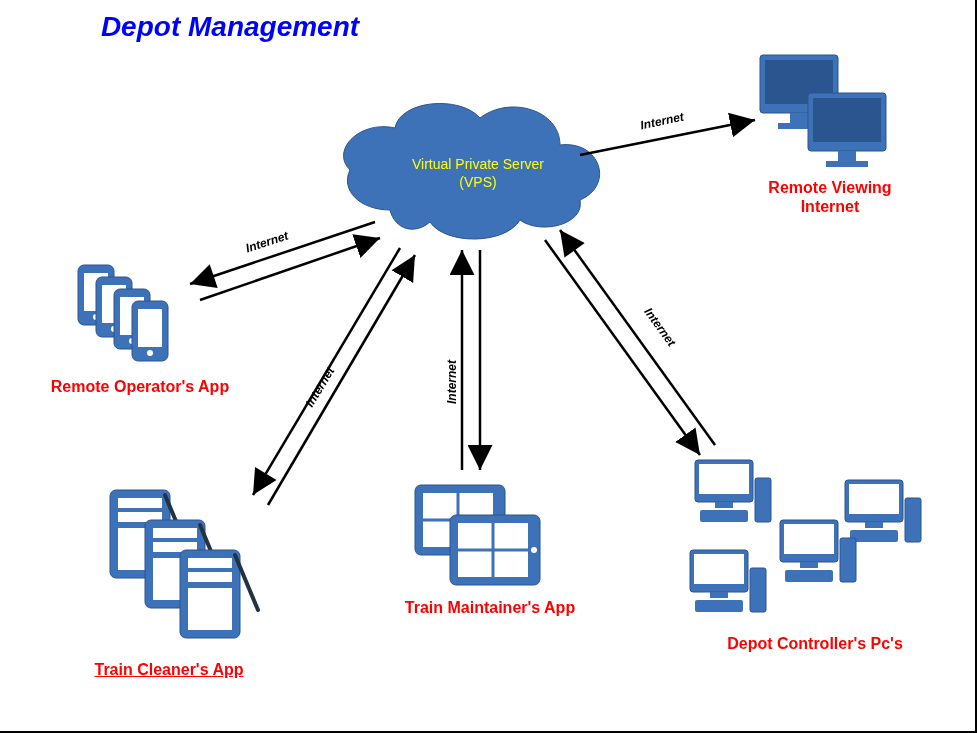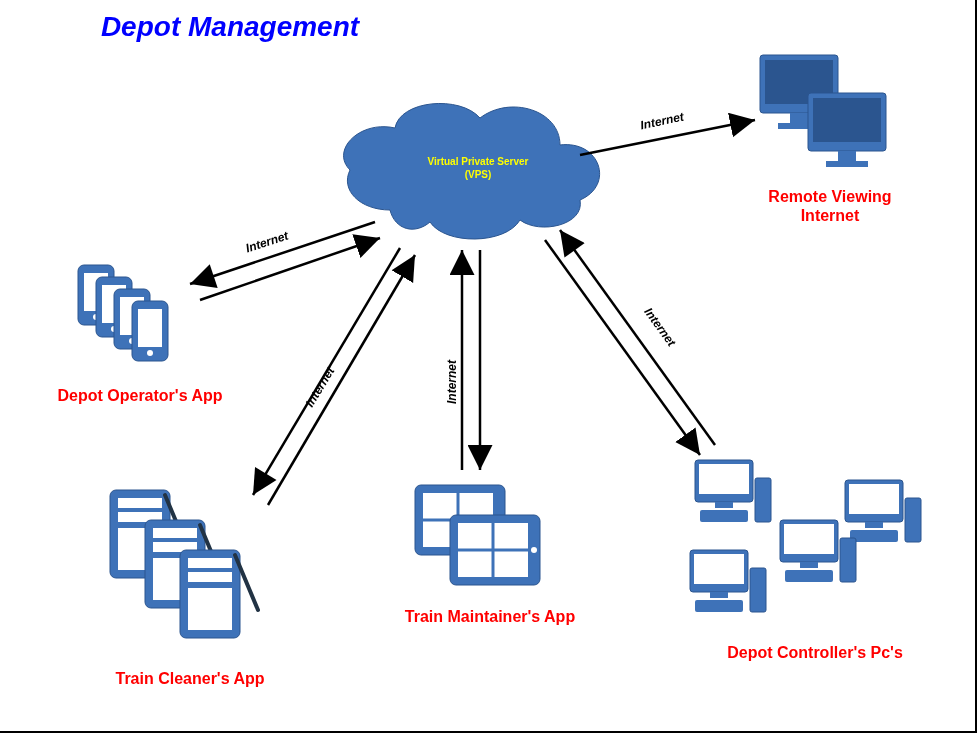--- a/index.html
+++ b/index.html
@@ -30,27 +30,26 @@
     color: #0000FF;
     line-height: 1.2;
   }
   .node-label {
     position: absolute;
     font-size: 16px;
     font-weight: bold;
     color: #FF0000;
     text-align: center;
     line-height: 1.2;
-    margin-top: 9px;
   }
   .cloud-label {
     position: absolute;
     color: #FFFF00;
-    font-size: 10px;
-    font-weight: bold;
+    font-size: 14px;
+    font-weight: normal;
     text-align: center;
     line-height: 1.3;
     z-index: 5;
   }
   .edge-label {
     position: absolute;
     font-size: 12px;
     font-weight: bold;
     font-style: italic;
     color: #000;
@@ -223,22 +222,22 @@
     <g>
       <line x1="580" y1="155" x2="755" y2="120" stroke="#000" stroke-width="2.5" marker-end="url(#arrowEnd)"></line>
     </g>
   </svg>
 
   <div class="cloud-label" style="left:403px; top:155px; width:150px;">
     <span>Virtual Private Server</span><br>
     <span>(VPS)</span>
   </div>
 
-  <div class="node-label" style="left:40px; top:377px; width:200px;">Depot Operator's App</div>
-  <div class="node-label" style="left:90px; top:660px; width:200px;">Train Cleaner's App</div>
+  <div class="node-label" style="left:40px; top:377px; width:200px;">Remote Operator's App</div>
+  <div class="node-label" style="left:69px; top:660px; width:200px;text-decoration:underline;">Train Cleaner's App</div>
   <div class="node-label" style="left:380px; top:598px; width:220px;">Train Maintainer's App</div>
   <div class="node-label" style="left:700px; top:634px; width:230px;">Depot Controller's Pc's</div>
   <div class="node-label" style="left:740px; top:178px; width:180px;">
     <span>Remote Viewing</span><br>
     <span>Internet</span>
   </div>
 
   <div class="edge-label" style="left:245px; top:235px; transform:rotate(-18deg);">Internet</div>
   <div class="edge-label" style="left:298px; top:380px; transform:rotate(-59deg);">Internet</div>
   <div class="edge-label" style="left:430px; top:375px; transform:rotate(-90deg);">Internet</div>

